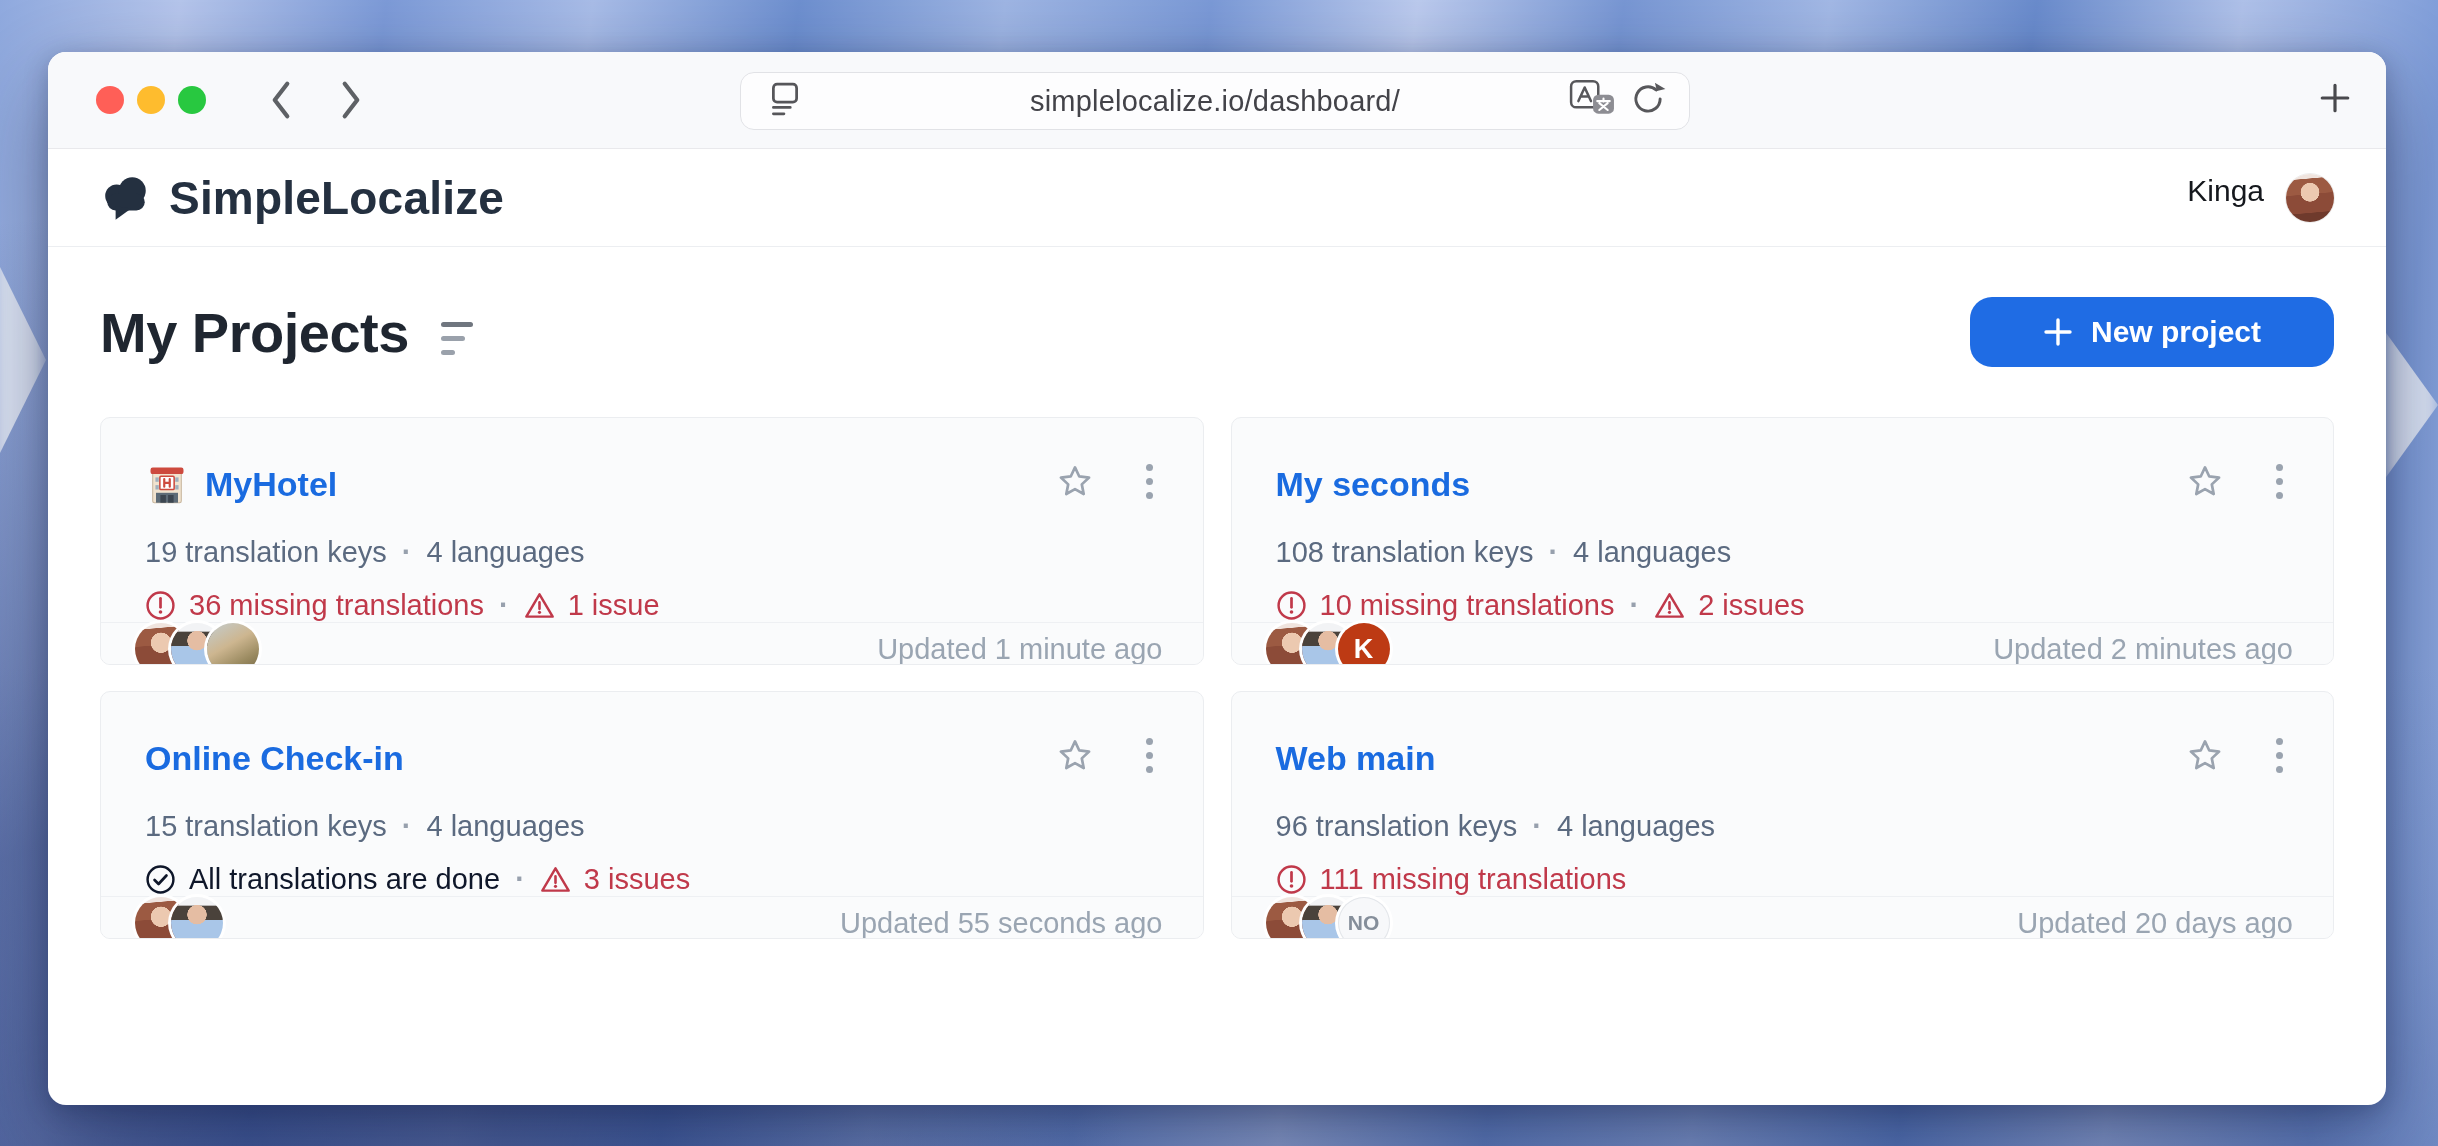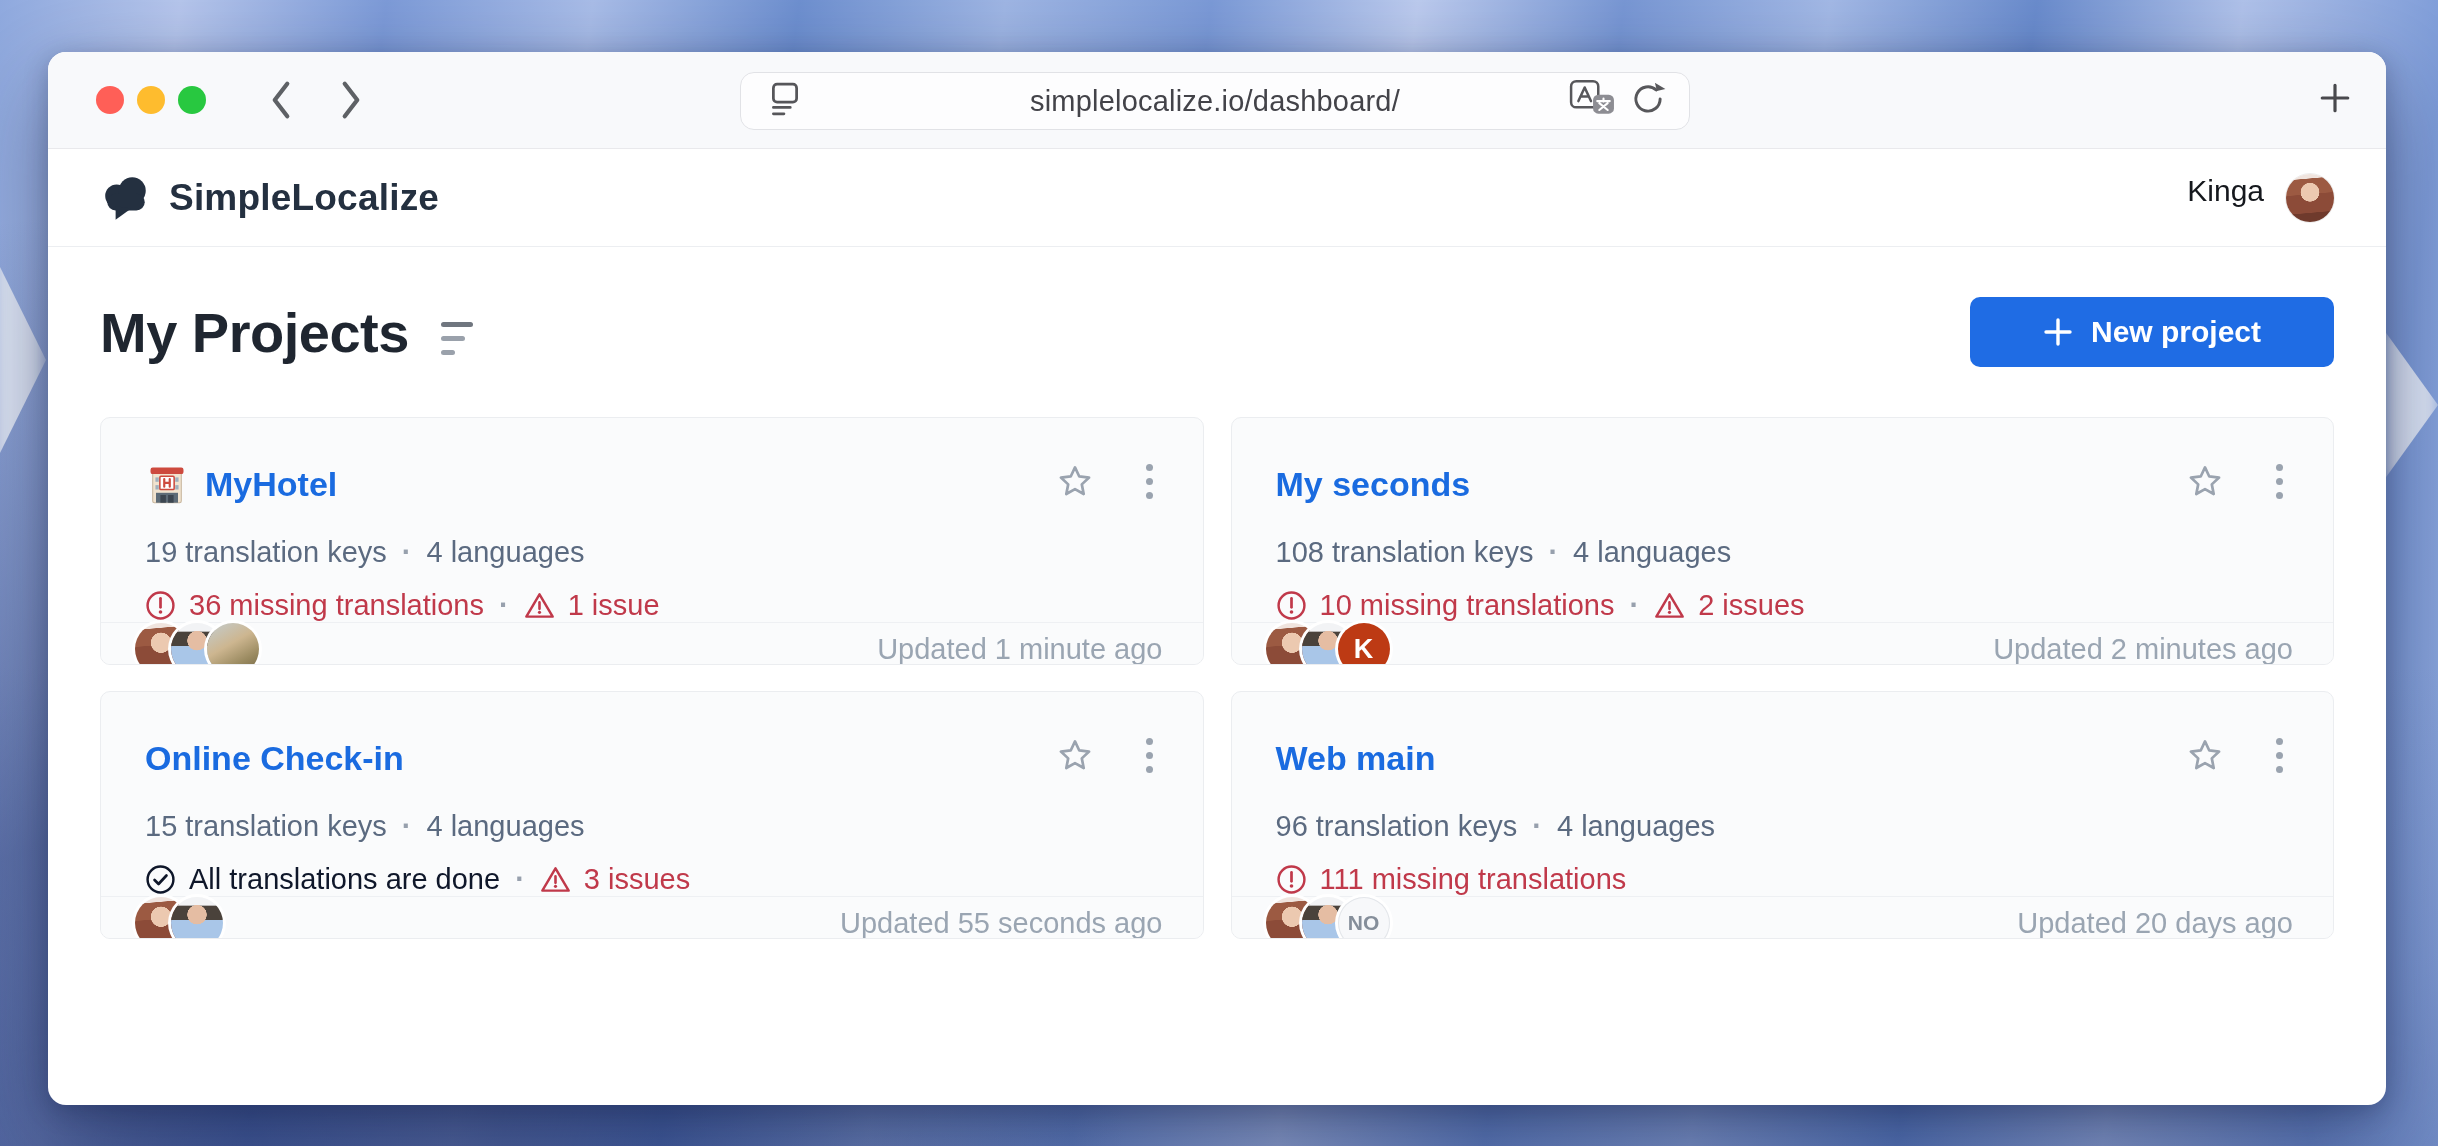--- a/index.html
+++ b/index.html
@@ -55,21 +55,21 @@
   .pill-icon-translate { position: absolute; right: 74px; top: 50%; transform: translateY(-50%); }
   .pill-icon-reload    { position: absolute; right: 22px; top: 50%; transform: translateY(-50%); }
   .toolbar-plus { position: absolute; right: 34px; top: 50%; transform: translateY(-50%); }
 
   
   .app-header {
     height: 98px; background: #fff; border-bottom: 1px solid #eceef1;
     display: flex; align-items: center; padding: 0 52px;
   }
   .brand { display: flex; align-items: center; gap: 17px; cursor: pointer; }
-  .brand-name { font-size: 37px; font-weight: 700; color: #243040; letter-spacing: 0.2px; text-align: right; }
+  .brand-name { font-size: 46px; font-weight: 700; color: #243040; letter-spacing: 0.2px; text-align: right; }
   .user-menu { margin-left: auto; display: flex; align-items: flex-start; gap: 22px; cursor: pointer; }
   .user-name { font-size: 30px; color: #15181d; }
   .user-avatar {
     width: 48px; height: 48px; border-radius: 50%;
     box-shadow: 0 0 0 1px rgba(0,0,0,0.07);
   }
 
   
   .ph-woman {
     background:
@@ -88,21 +88,21 @@
   
   .content { padding: 0 52px; background: #fff; }
   .title-row { margin-top: 50px; display: flex; align-items: center; }
   .page-title { font-size: 56px; font-weight: 800; color: #1f2630; letter-spacing: -0.5px; }
   .filter-icon { margin-left: 32px; margin-top: 12px; display: flex; flex-direction: column; gap: 9px; cursor: pointer; }
   .filter-icon i { display: block; height: 5px; border-radius: 3px; }
   .filter-icon i:nth-child(1) { width: 32px; background: #70767f; }
   .filter-icon i:nth-child(2) { width: 24px; background: #9aa1ab; }
   .filter-icon i:nth-child(3) { width: 14px; background: #9aa1ab; }
   .new-project-btn {
-    margin-left: auto; width: 364px; height: 70px; border-radius: 10px; border: none;
+    margin-left: auto; width: 364px; height: 70px; border-radius: 22px; border: none;
     background: #1f6ce4; color: #fff; display: flex; align-items: center; justify-content: center;
     gap: 18px; font-size: 30px; font-weight: 700; font-family: inherit; cursor: pointer;
   }
 
   .grid { margin-top: 50px; display: grid; grid-template-columns: 1fr 1fr; column-gap: 27px; row-gap: 26px; }
   .card {
     height: 248px; background: #fafbfc; border: 1px solid #ebedf0; border-radius: 10px;
     display: flex; flex-direction: column; overflow: hidden;
   }
   .card-body { flex: 1; padding: 42px 44px 0; position: relative; }

